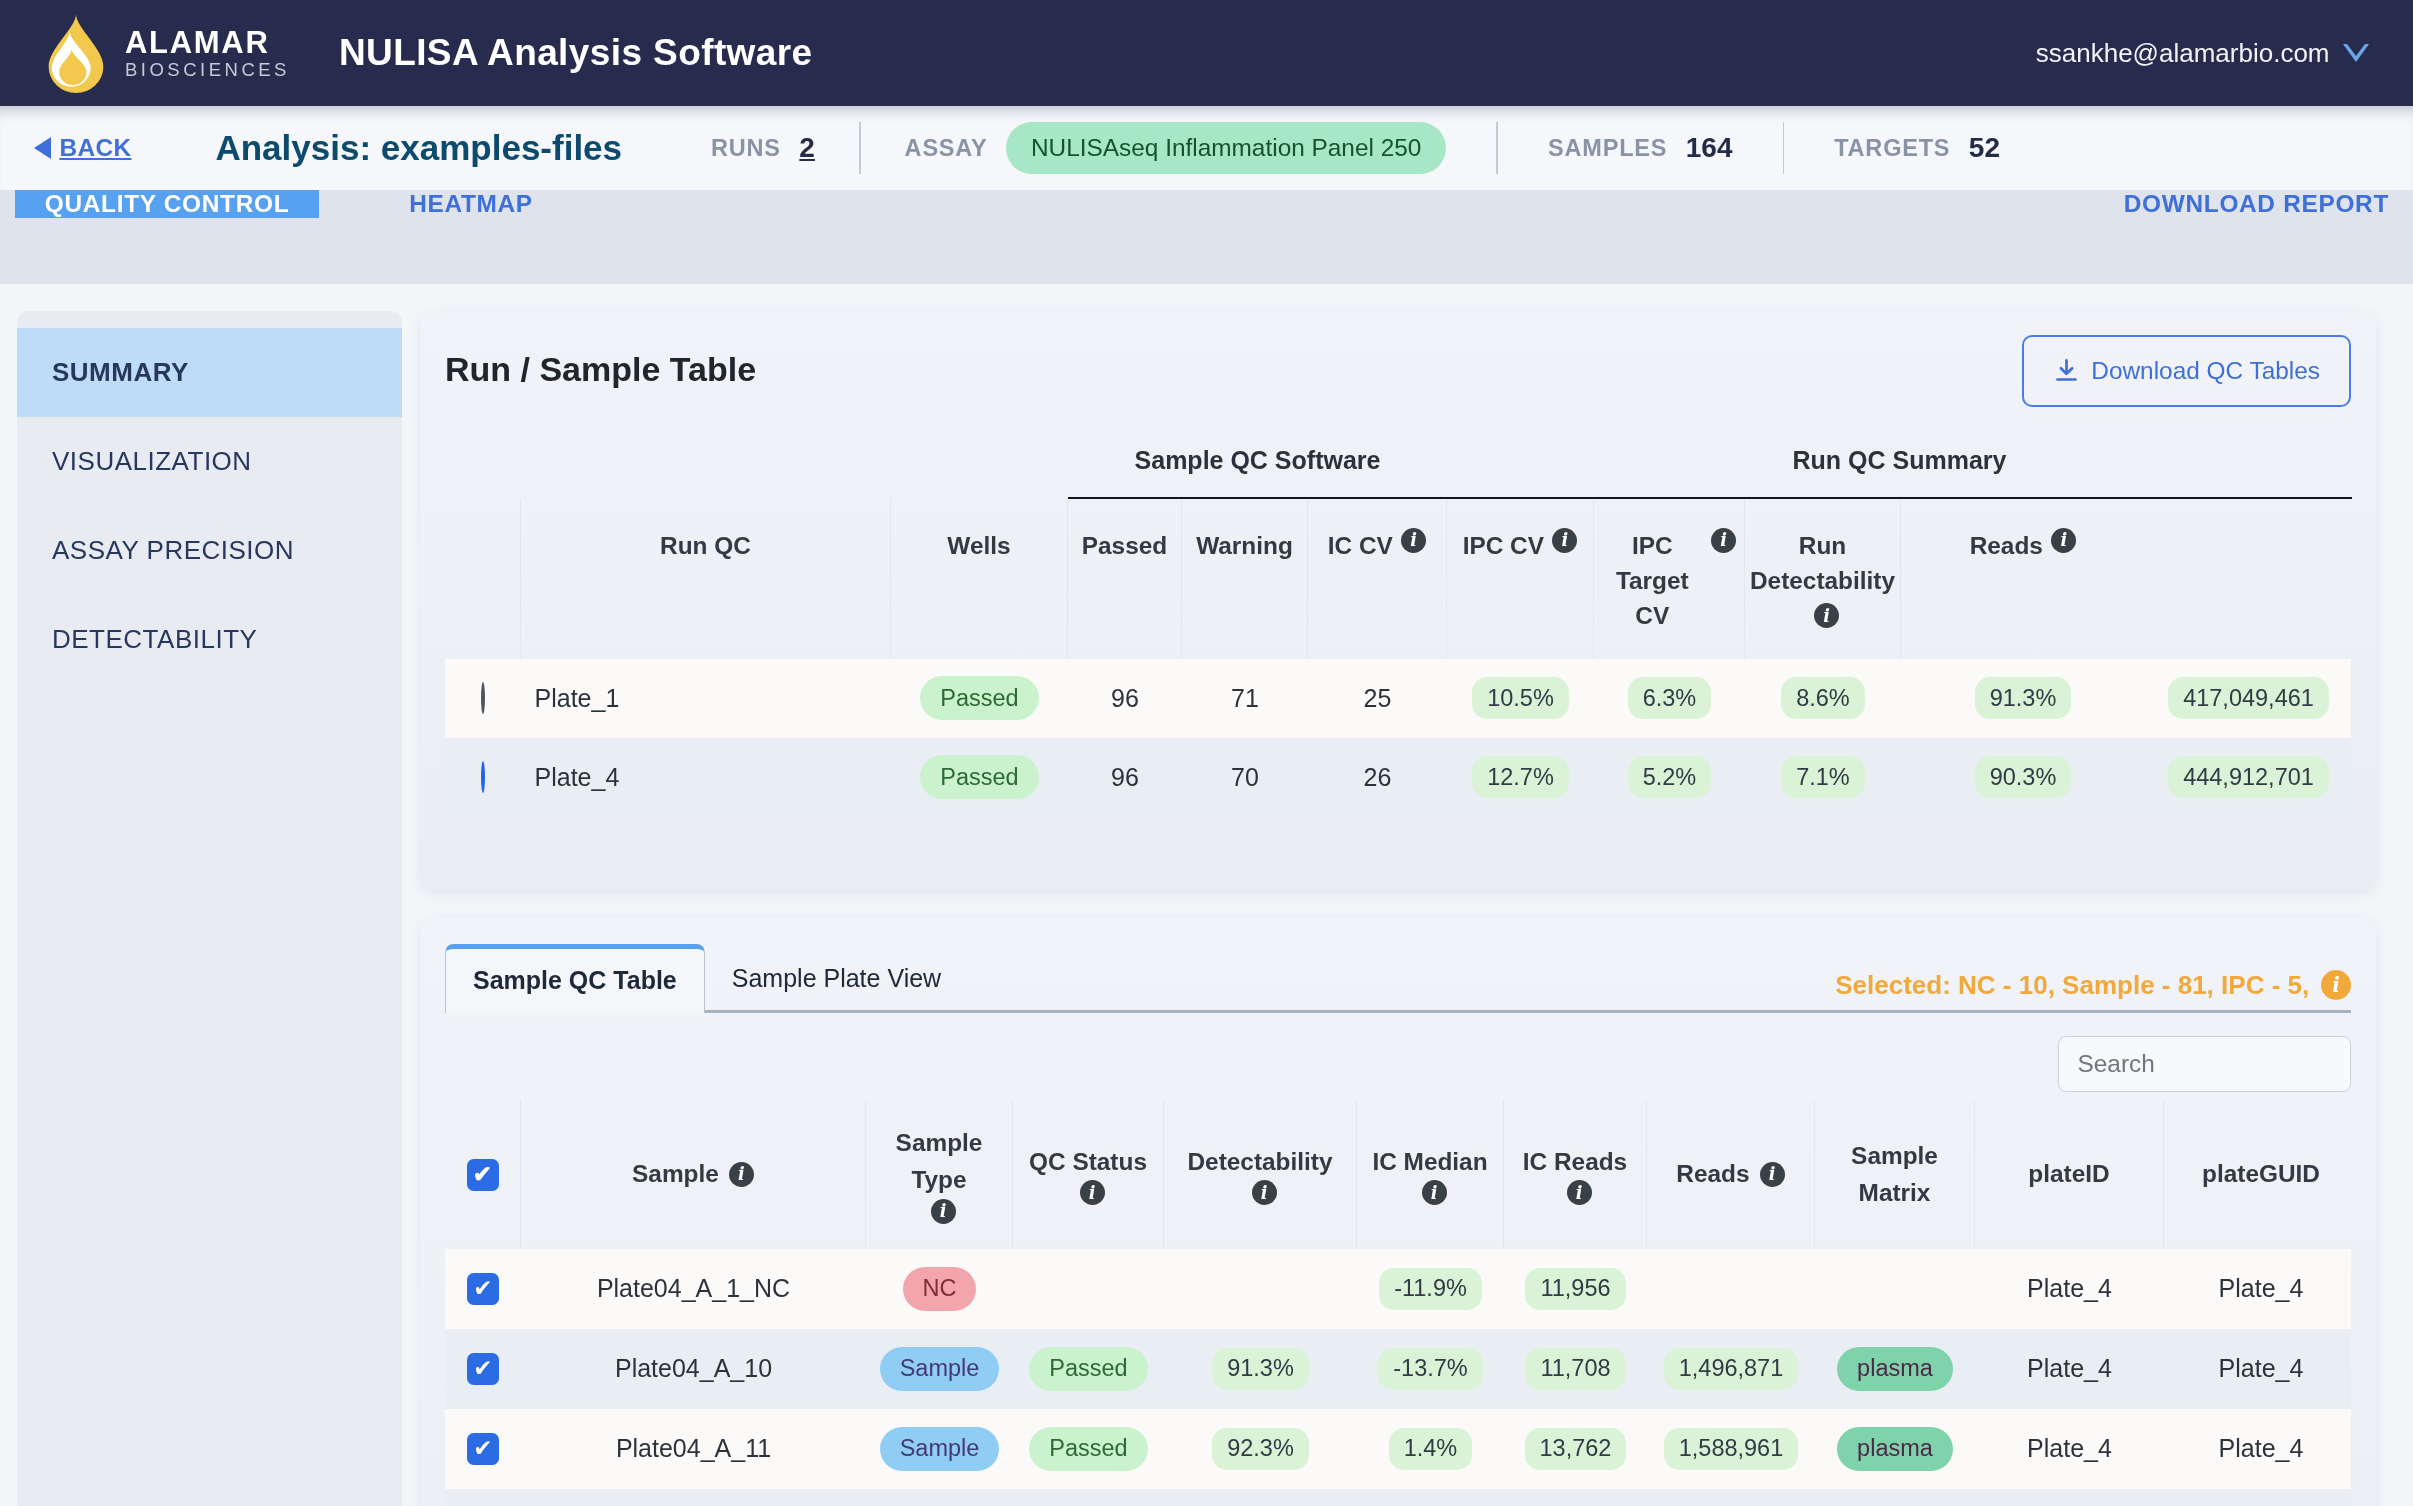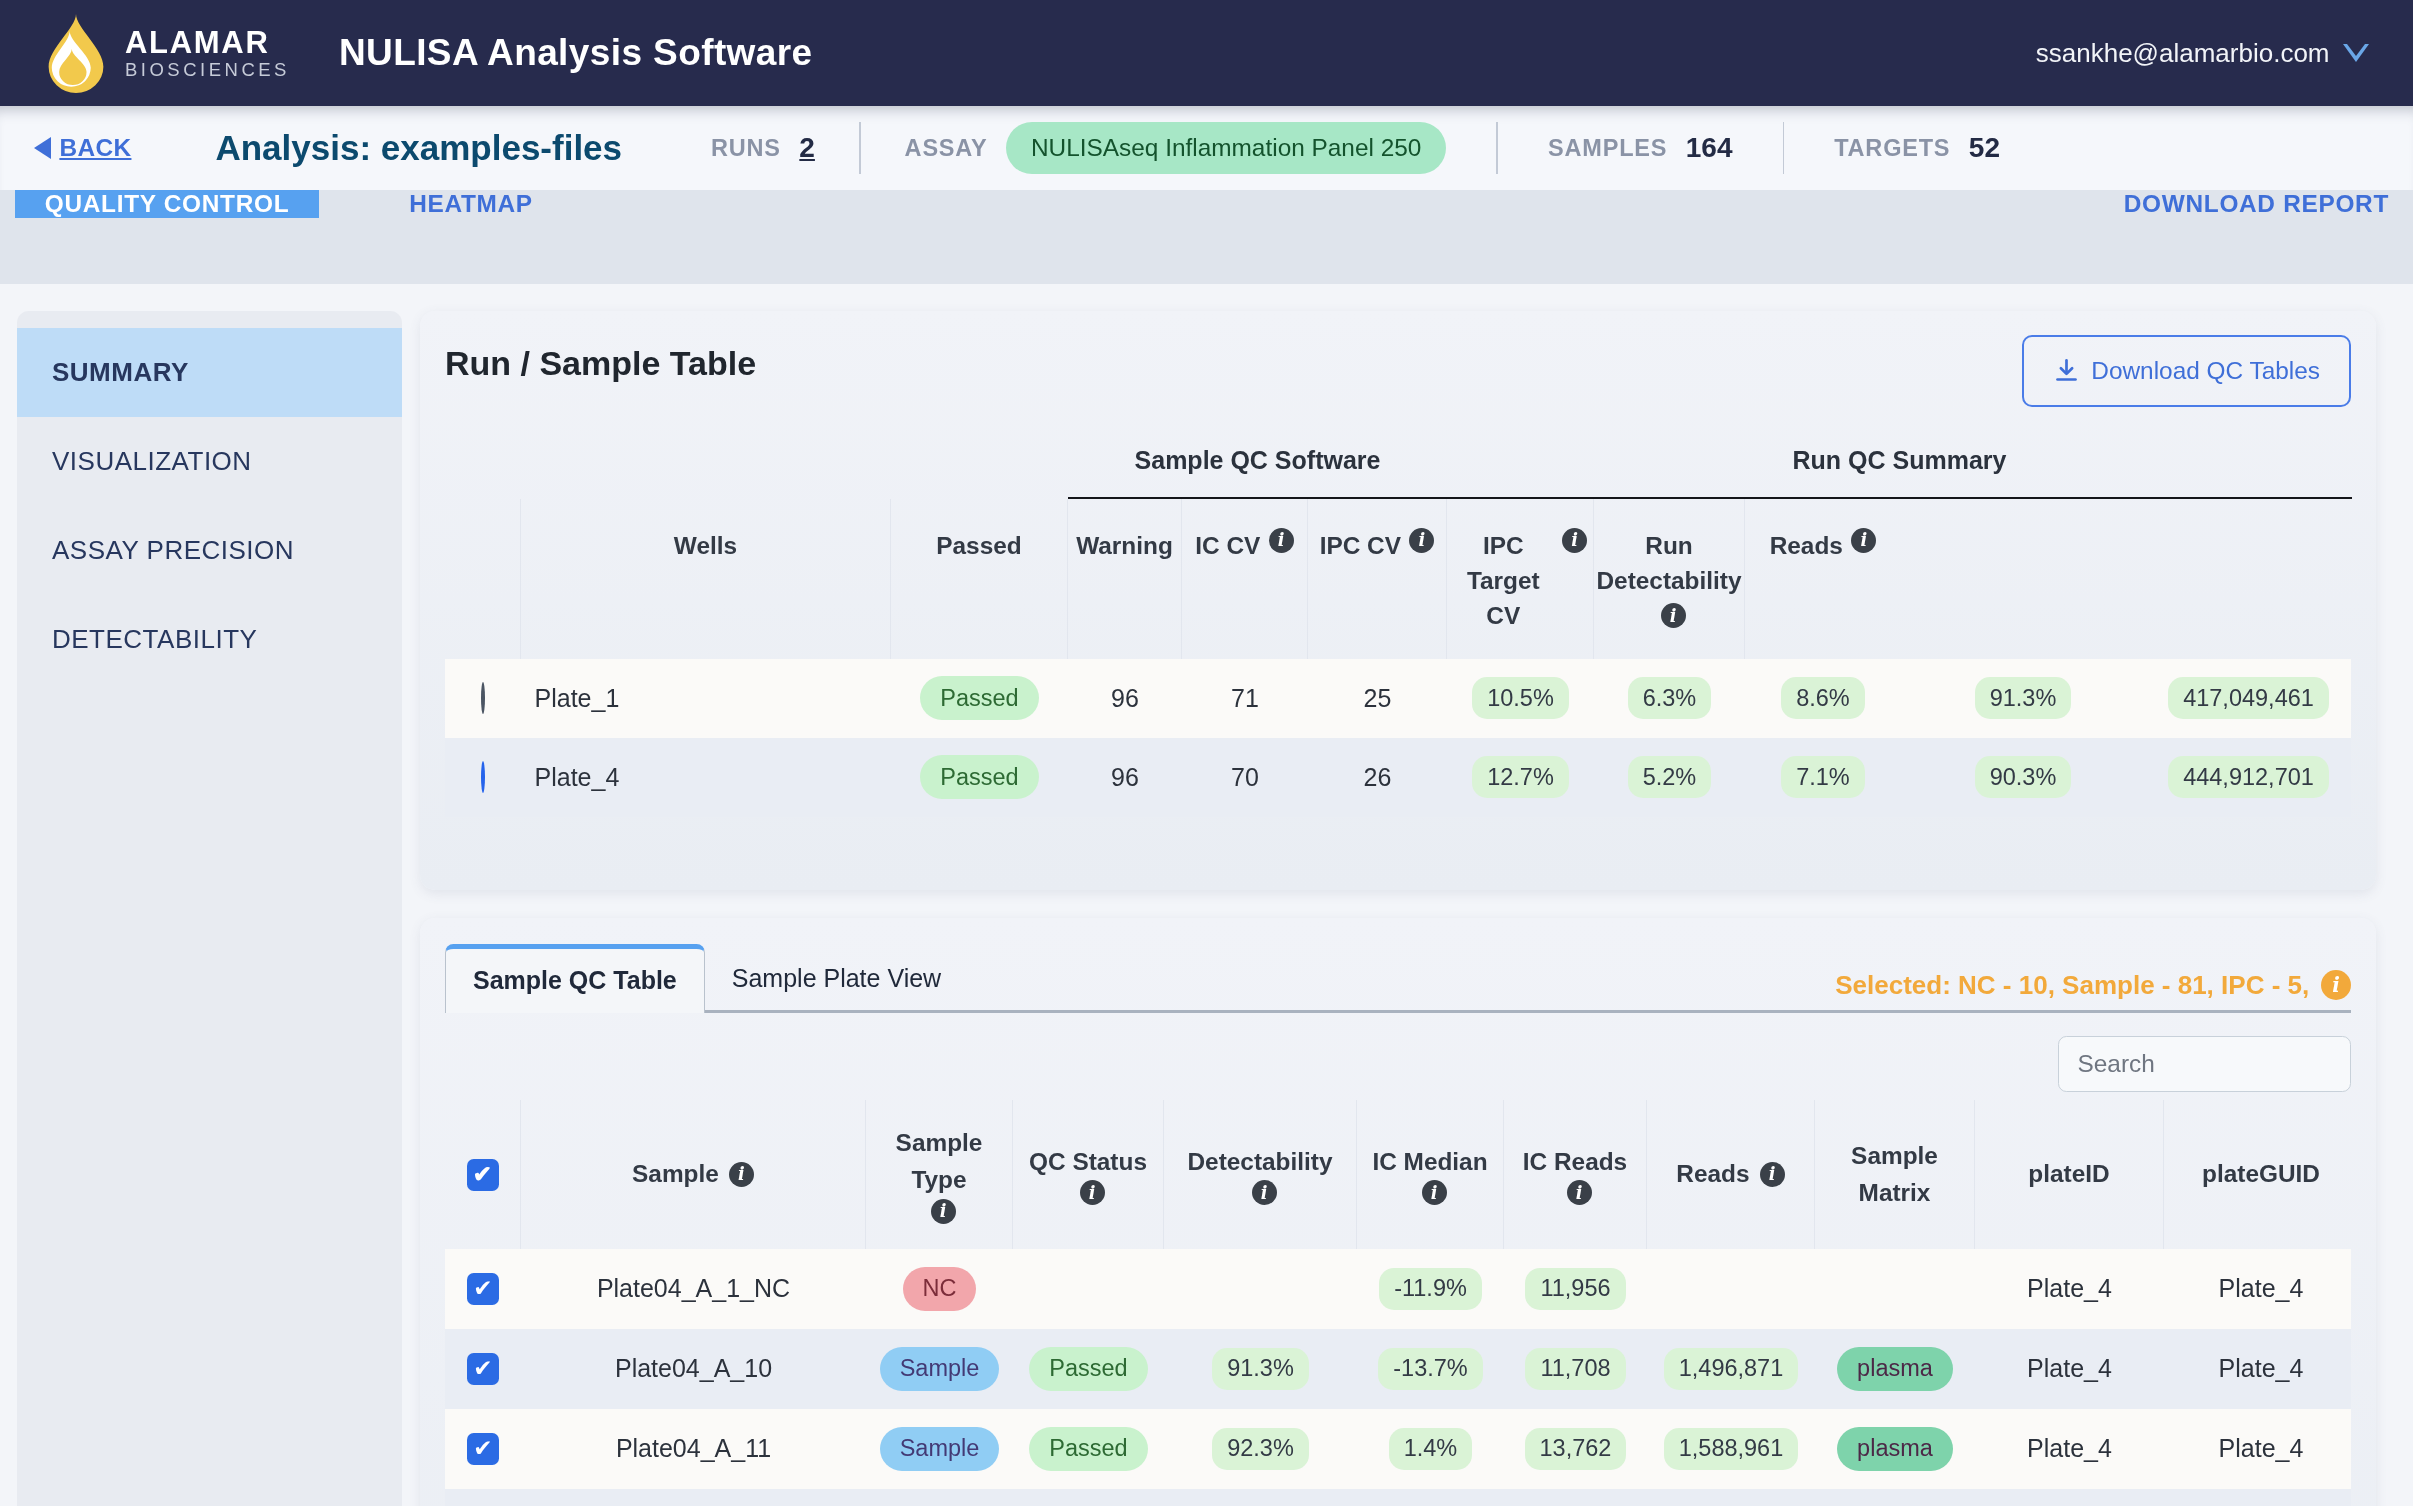--- a/index.html
+++ b/index.html
@@ -52,21 +52,21 @@
   .side-item.active { background:#bedcf7; font-weight:700; }
 
   
   .main { position:absolute; top:284px; left:420px; width:1956px; bottom:0; }
   .card { background:linear-gradient(180deg,#f1f3f8 0%, #e9edf3 100%); border-radius:15px;
           box-shadow:0 3.4px 11.8px rgba(80,90,120,.10); }
   .card1 { position:absolute; top:27px; left:0; width:1956px; height:579px; padding:23.5px 25px; }
   .card2 { position:absolute; top:634px; left:0; width:1956px; height:925px; padding:13.5px 25px; }
 
   .card1-head { display:flex; align-items:flex-start; justify-content:space-between; }
-  .card1-title { font-size:34px; font-weight:700; color:#20262e; margin-top:9px; }
+  .card1-title { font-size:34px; font-weight:700; color:#20262e; margin-top:15px; }
   .dl-btn { display:flex; align-items:center; gap:11.8px; border:2.5px solid #4a7ce8; border-radius:10px;
             color:#3f6fd8; font-size:24.4px; font-weight:500; padding:20px 29px; background:transparent; cursor:pointer; }
 
   
   .run-table { margin-top:39px; }
   .run-grid { display:grid; grid-template-columns:76px 370px 177px 114px 126px 139px 147px 151px 156px 244px 207px; }
   .grp-cell { text-align:center; font-size:25px; font-weight:700; color:#2b323d; padding-bottom:22px;
               border-bottom:2.5px solid #14161a; }
   .grp-spacer { grid-column:1 / span 3; }
   .grp-sample { grid-column:4 / span 3; }
@@ -222,20 +222,21 @@
       <div class="run-table">
 
         <div class="run-grid">
           <div class="grp-spacer"></div>
           <div class="grp-cell grp-sample">Sample QC Software</div>
           <div class="grp-cell grp-run">Run QC Summary</div>
         </div>
 
         <div class="run-grid">
           <div class="rt-head"></div>
+          <div class="rt-head">Run QC</div>
           <div class="rt-head">Wells</div>
           <div class="rt-head">Passed</div>
           <div class="rt-head">Warning</div>
           <div class="rt-head">
               <span>IC CV</span>
               <span class="info">i</span>
             </div>
           <div class="rt-head">
               <span>IPC CV</span>
               <span class="info">i</span>

